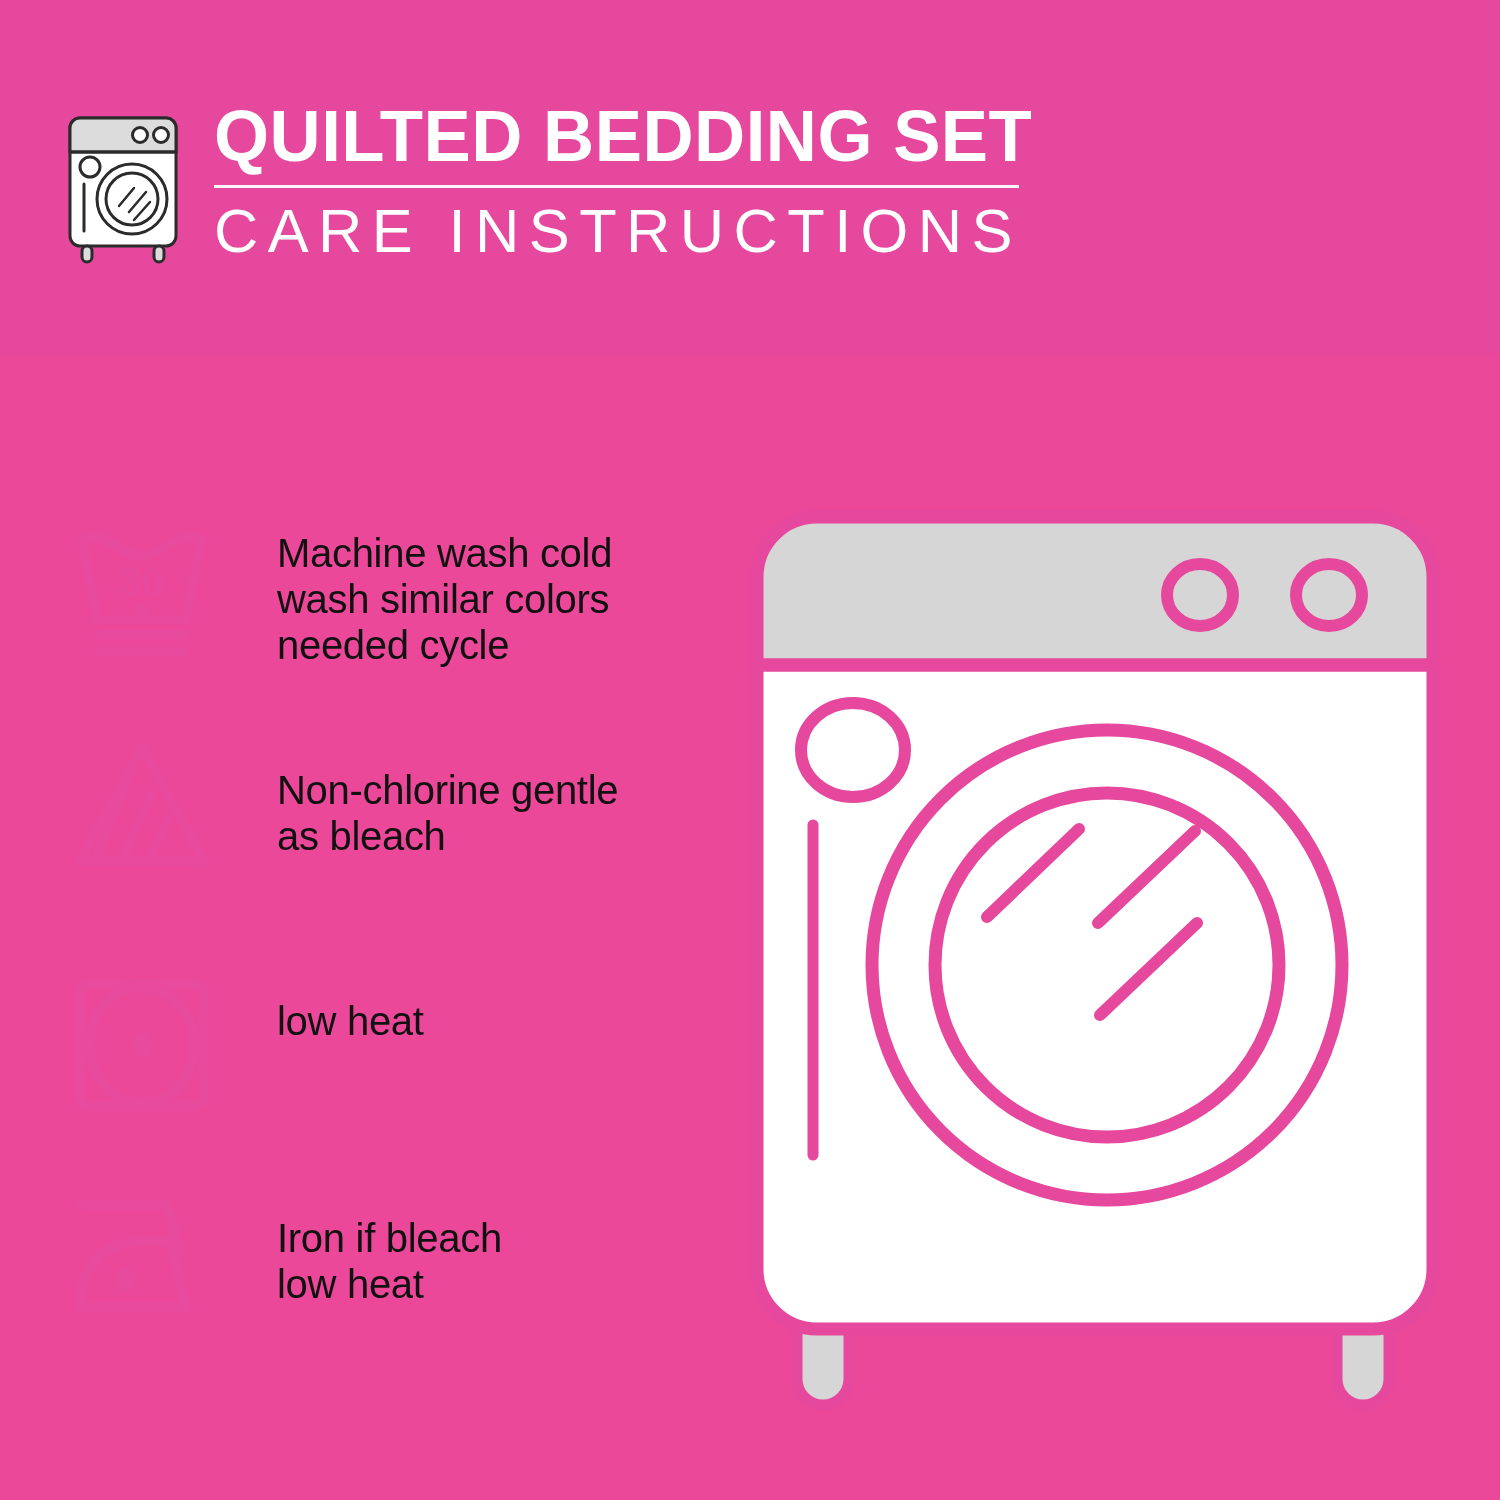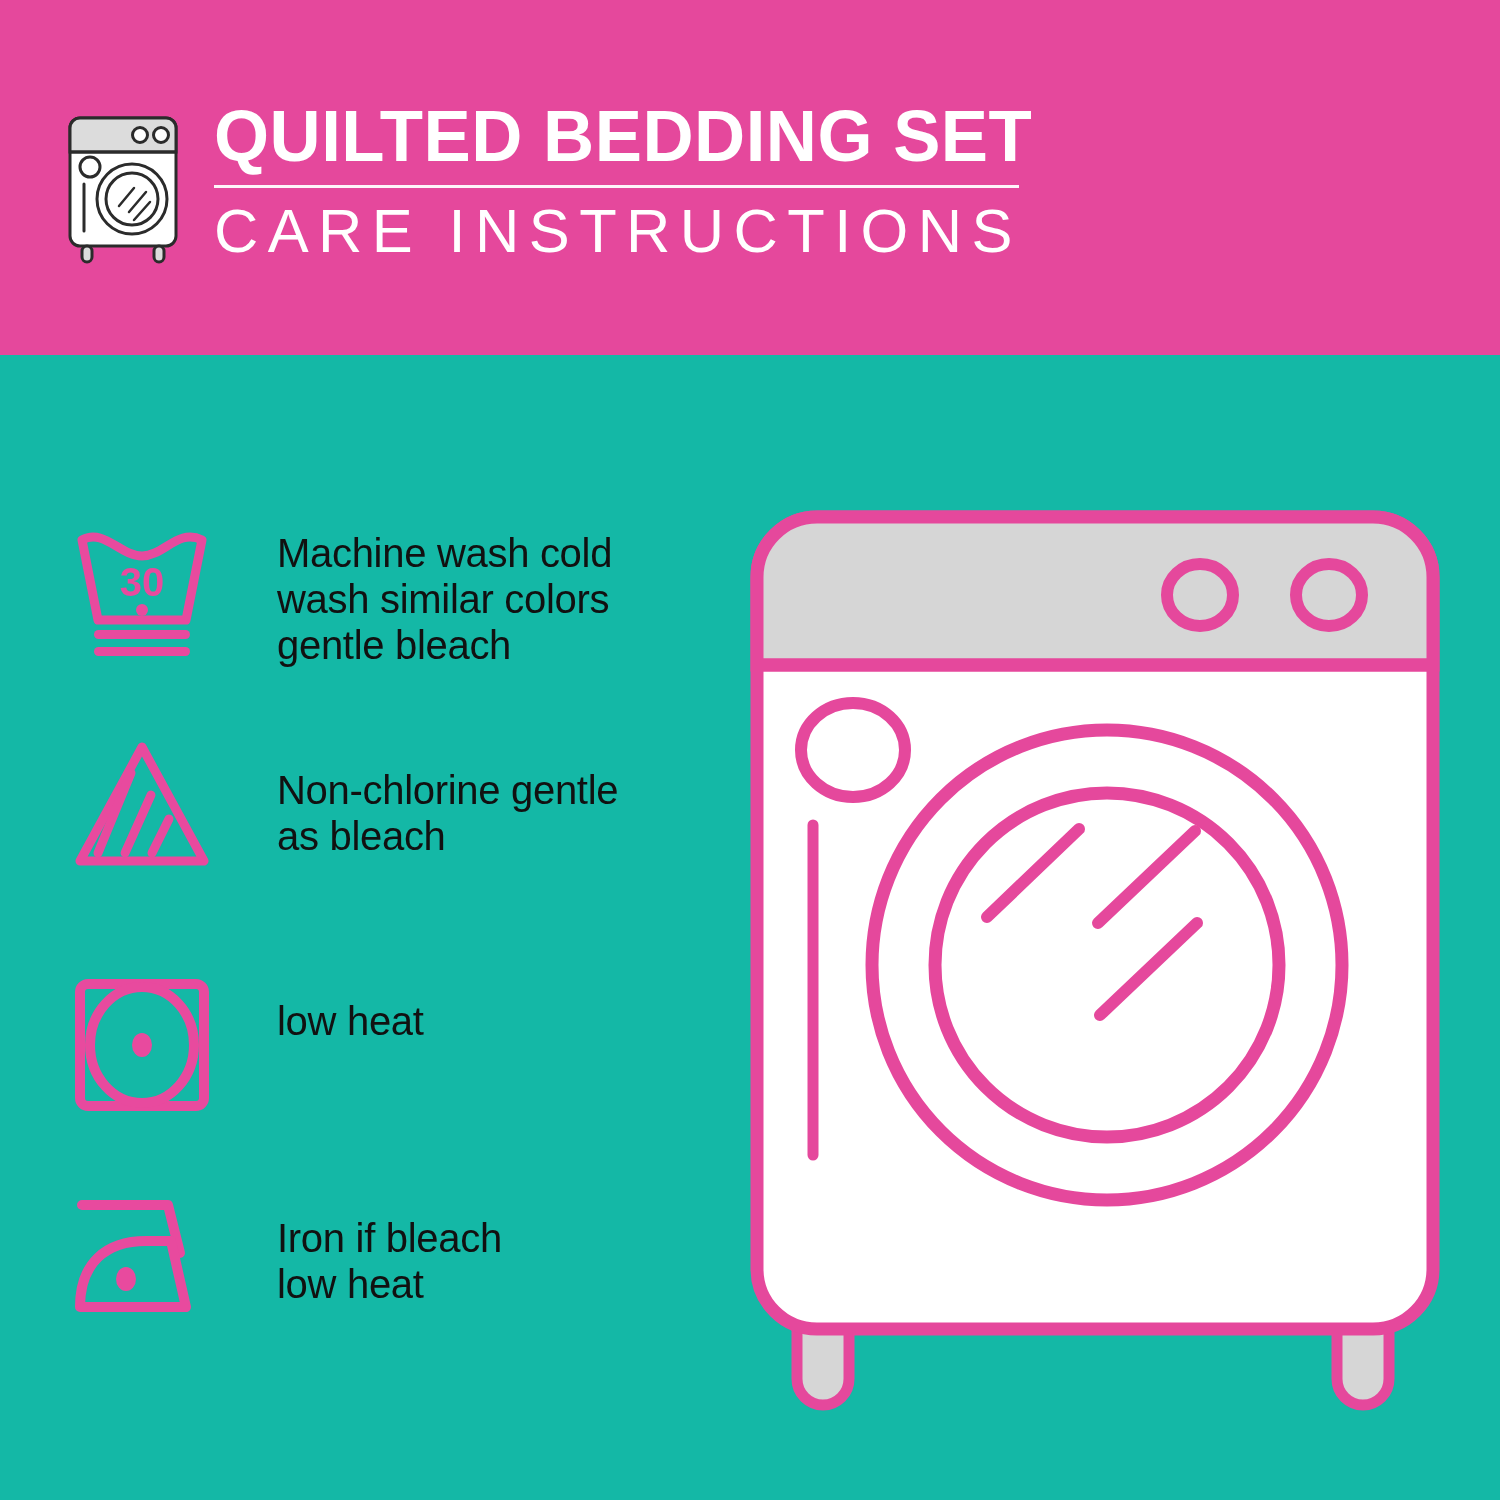--- a/index.html
+++ b/index.html
@@ -7,21 +7,21 @@
     padding: 0;
     background: #ffffff;
   }
   body {
     font-family: "Liberation Sans", sans-serif;
   }
   #page {
     position: relative;
     width: 1500px;
     height: 1500px;
-    background: #14b8a6;
+    background: #ec4899;
     overflow: hidden;
   }
 
   
   .header-band {
     position: absolute;
     left: 0;
     top: 0;
     width: 1500px;
     height: 355px;
@@ -179,21 +179,21 @@
         <text x="74" y="76" font-family="Liberation Sans, sans-serif" font-size="40" font-weight="bold" fill="#e84a9e" text-anchor="middle">30</text>
 
         <circle cx="74" cy="90" r="6" fill="#e84a9e"></circle>
 
         <rect x="26" y="110" width="96" height="9" rx="4.5" fill="#e84a9e"></rect>
         <rect x="26" y="127" width="96" height="9" rx="4.5" fill="#e84a9e"></rect>
       </svg>
       <div class="care-label">
         <div>Machine wash cold</div>
         <div>wash similar colors</div>
-        <div>gentle bleach</div>
+        <div>needed cycle</div>
       </div>
     </div>
 
     <div class="care-row" data-index="1">
       <svg class="care-symbol" viewBox="0 0 165 150">
 
         <path d="M74 14 L 136 128 L 12 128 Z" fill="none" stroke="#e84a9e" stroke-width="9" stroke-linejoin="round"></path>
 
         <line x1="63" y1="40" x2="30" y2="120" stroke="#e84a9e" stroke-width="9" stroke-linecap="round"></line>
         <line x1="83" y1="62" x2="57" y2="120" stroke="#e84a9e" stroke-width="9" stroke-linecap="round"></line>

